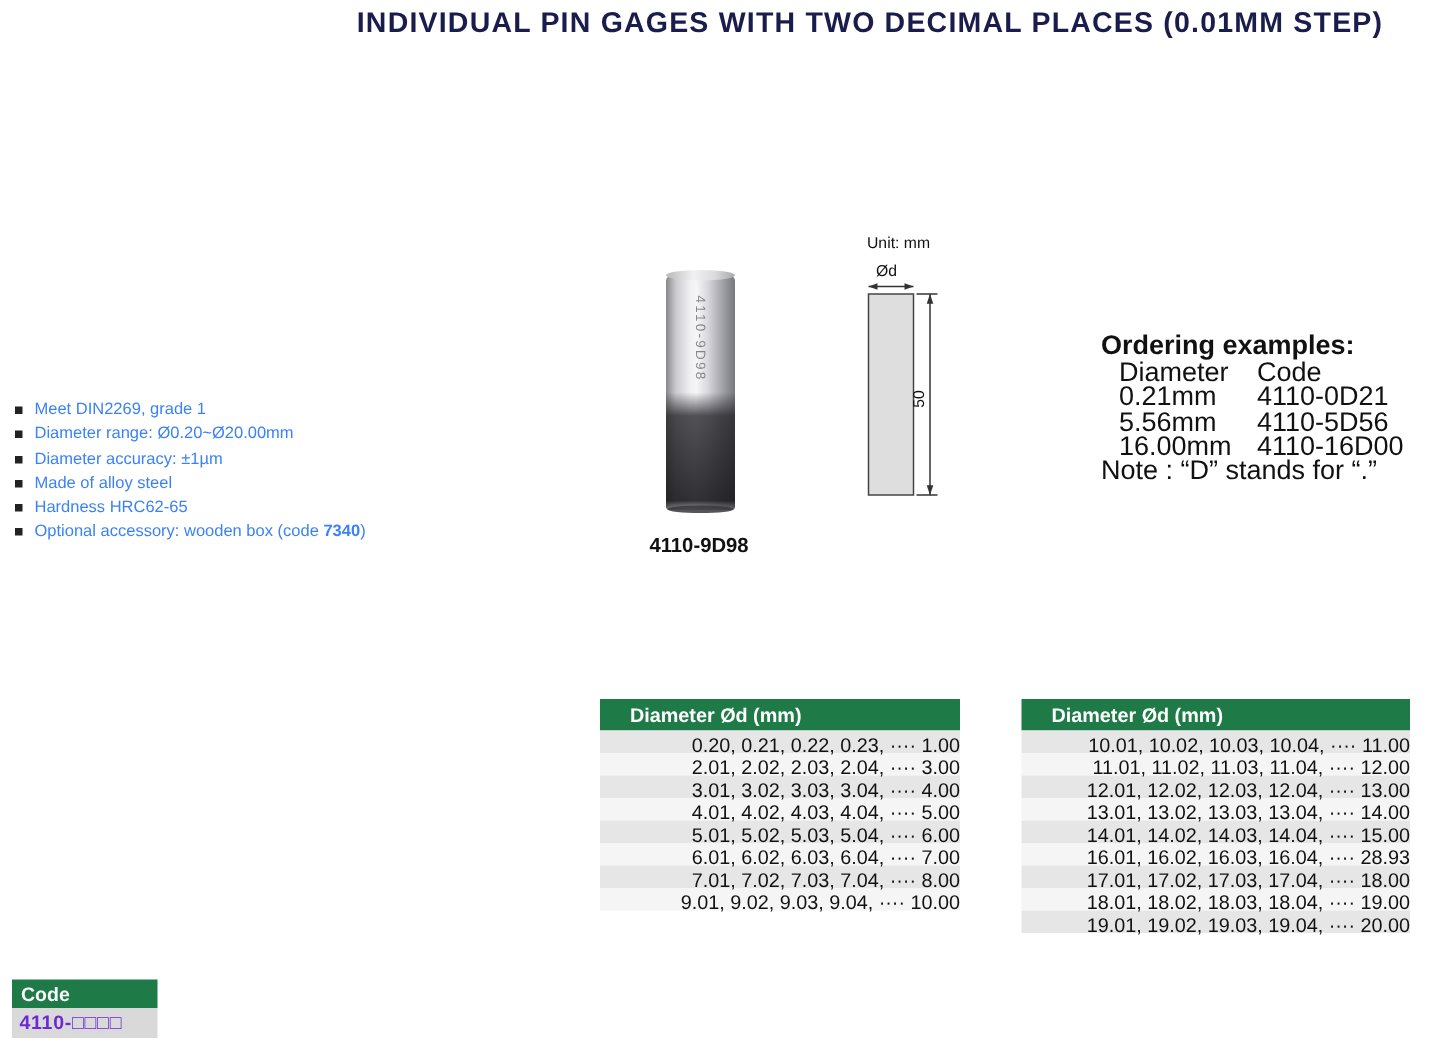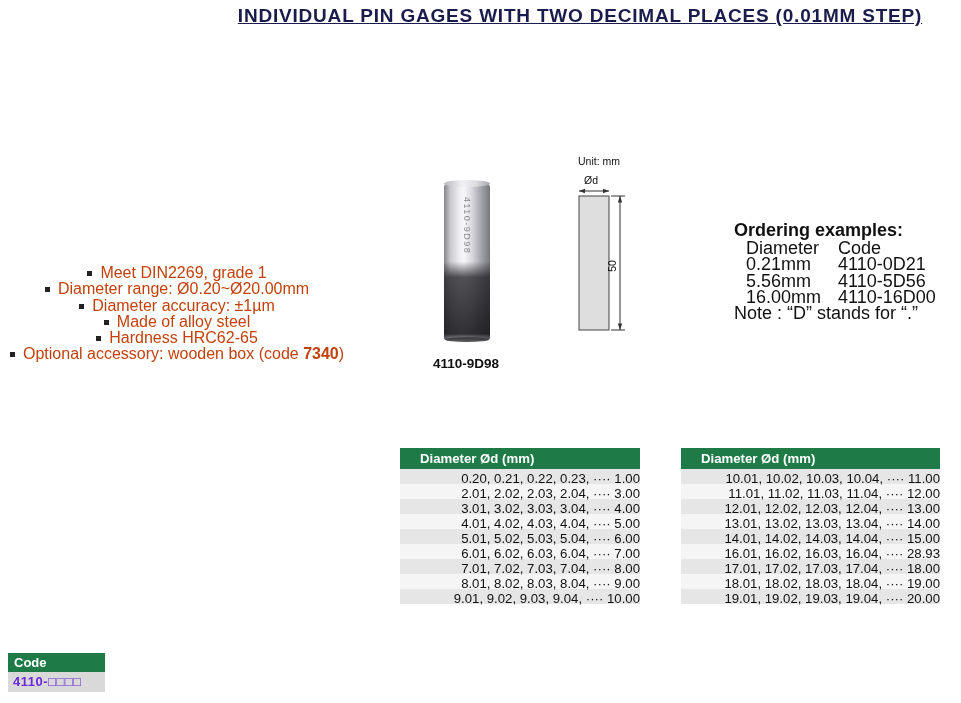--- a/index.html
+++ b/index.html
@@ -5,26 +5,25 @@
   * { margin:0; padding:0; box-sizing:border-box; }
   html,body { background:#ffffff; }
   body { font-family:"Liberation Sans", sans-serif; }
 
   .page { position:relative; width:961px; height:703px; background:#ffffff; overflow:hidden; color:#111; }
 
   .title {
     position:absolute; top:5px; left:580px; transform:translateX(-50%);
     white-space:nowrap; font-size:19px; font-weight:bold; letter-spacing:0.8px;
     color:#1a1c4b;
-    text-decoration:underline;
   }
 
   
   .features { position:absolute; left:10px; top:265px; }
-  .feat { display:flex; align-items:flex-start; font-size:16px; line-height:16.3px; color:#c2410c;justify-content:center; }
+  .feat { display:flex; align-items:flex-start; font-size:11px; line-height:16.3px; color:#3b82f6; }
   .feat .sq { width:5px; height:5px; background:#222; margin:6px 8px 0 0; flex:none; }
 
   
   .pin-photo {
     position:absolute; left:444px; top:183px; width:46px; height:157px;
     border-radius:6px 6px 3px 3px / 4px 4px 2px 2px;
     background:
       linear-gradient(180deg, rgba(0,0,0,0) 0%, rgba(0,0,0,0) 50%, rgba(35,35,40,0.78) 60%, rgba(22,22,26,0.88) 96%, rgba(95,95,100,0.55) 100%),
       linear-gradient(90deg, #86868c 0%, #c9c9ce 14%, #efeff2 34%, #f6f6f8 44%, #d9d9de 60%, #a6a6ad 80%, #77777e 100%);
   }
@@ -56,21 +55,21 @@
   .ord-row { line-height:16.3px;margin-left:12px; }
   .ord-c1 { display:inline-block; width:92px; }
   .ord-note { line-height:16.5px; }
 
   
   .code-box { position:absolute; left:8px; top:653px; width:97px; font-size:13px; }
   .code-header { background:#1e7b47; color:#fff; font-weight:bold; height:19px; line-height:19px; padding-left:6px; }
   .code-value { background:#d9d9d9; color:#6d28d9; font-weight:bold; height:20px; line-height:20px; padding-left:5px; letter-spacing:0.5px; }
 
   
-  .dtable { position:absolute; top:448px; font-size:13.2px; }
+  .dtable { position:absolute; top:466px; font-size:13.2px; }
   .dtable-left { left:400px; width:240px; }
   .dtable-right { left:681px; width:259px; }
   .dt-header { background:#1e7b47; color:#ffffff; font-weight:bold; height:21px; line-height:21px; padding-left:20px; }
   .dt-row { height:15px; line-height:20.8px; text-align:right; color:#111; }
   .dt-row:nth-child(even) { background:#e6e6e6; }
   .dt-row:nth-child(odd)  { background:#f5f5f5; }
 </style>
 </head>
 <body>
 
@@ -149,21 +148,20 @@
 
   <div class="dtable dtable-left">
     <div class="dt-header">Diameter Ød (mm)</div>
     <div class="dt-row">0.20, 0.21, 0.22, 0.23, ···· 1.00</div>
     <div class="dt-row">2.01, 2.02, 2.03, 2.04, ···· 3.00</div>
     <div class="dt-row">3.01, 3.02, 3.03, 3.04, ···· 4.00</div>
     <div class="dt-row">4.01, 4.02, 4.03, 4.04, ···· 5.00</div>
     <div class="dt-row">5.01, 5.02, 5.03, 5.04, ···· 6.00</div>
     <div class="dt-row">6.01, 6.02, 6.03, 6.04, ···· 7.00</div>
     <div class="dt-row">7.01, 7.02, 7.03, 7.04, ···· 8.00</div>
-    <div class="dt-row">8.01, 8.02, 8.03, 8.04, ···· 9.00</div>
     <div class="dt-row">9.01, 9.02, 9.03, 9.04, ···· 10.00</div>
   </div>
 
   <div class="dtable dtable-right">
     <div class="dt-header">Diameter Ød (mm)</div>
     <div class="dt-row">10.01, 10.02, 10.03, 10.04, ···· 11.00</div>
     <div class="dt-row">11.01, 11.02, 11.03, 11.04, ···· 12.00</div>
     <div class="dt-row">12.01, 12.02, 12.03, 12.04, ···· 13.00</div>
     <div class="dt-row">13.01, 13.02, 13.03, 13.04, ···· 14.00</div>
     <div class="dt-row">14.01, 14.02, 14.03, 14.04, ···· 15.00</div>

